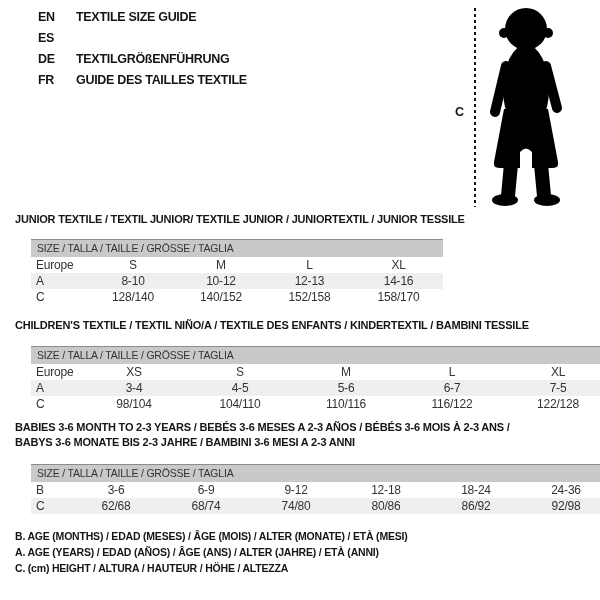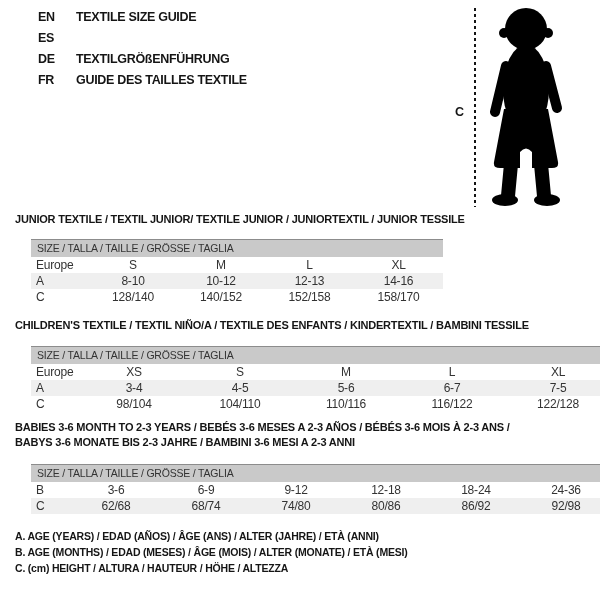--- a/index.html
+++ b/index.html
@@ -231,16 +231,16 @@
       <td>68/74</td>
       <td>74/80</td>
       <td>80/86</td>
       <td>86/92</td>
       <td>92/98</td>
     </tr>
   </tbody>
 </table>
 
 <div class="footnotes">
+  <div class="footnote">B. AGE (MONTHS) / EDAD (MESES) / ÂGE (MOIS) / ALTER (MONATE) / ETÀ (MESI)</div>
   <div class="footnote">A. AGE (YEARS) / EDAD (AÑOS) / ÂGE (ANS) / ALTER (JAHRE) / ETÀ (ANNI)</div>
-  <div class="footnote">B. AGE (MONTHS) / EDAD (MESES) / ÂGE (MOIS) / ALTER (MONATE) / ETÀ (MESI)</div>
   <div class="footnote">C. (cm) HEIGHT / ALTURA / HAUTEUR / HÖHE / ALTEZZA</div>
 </div>
 
 </body></html>

